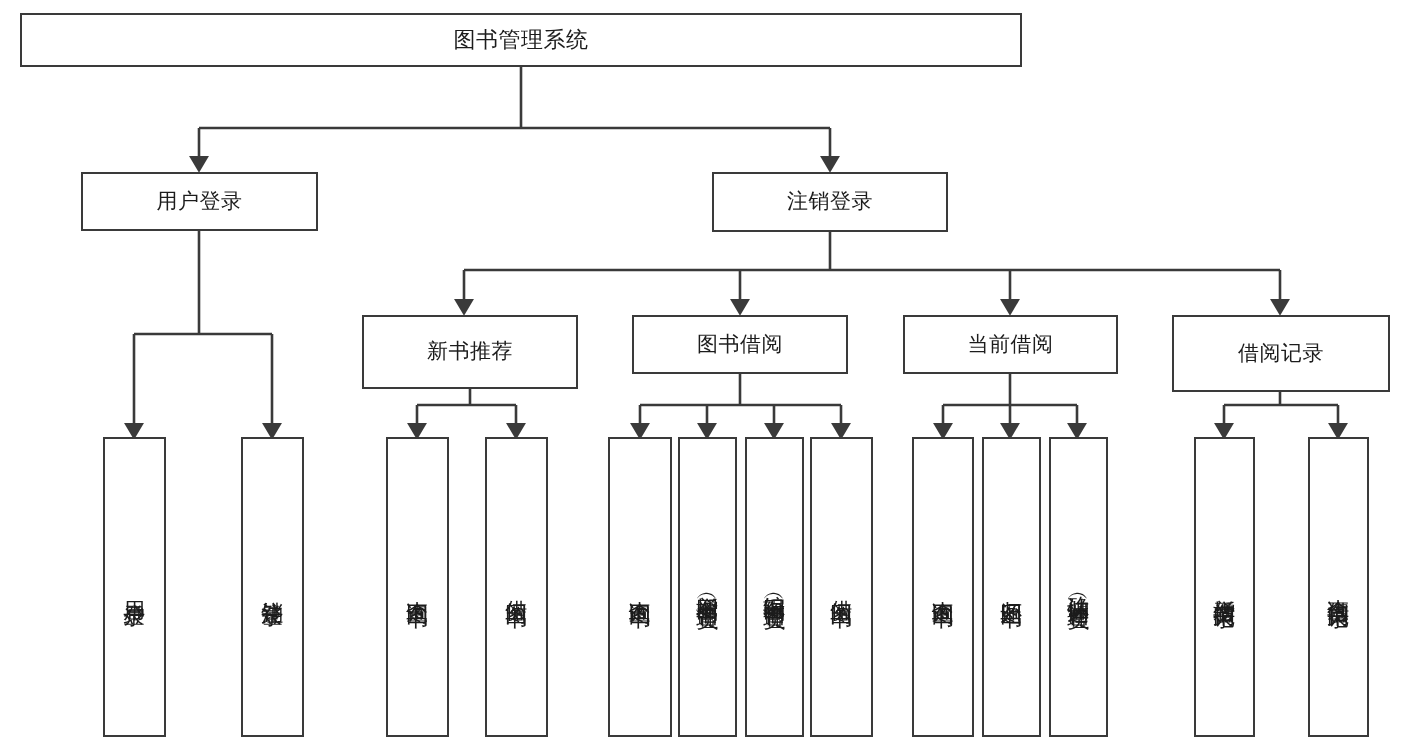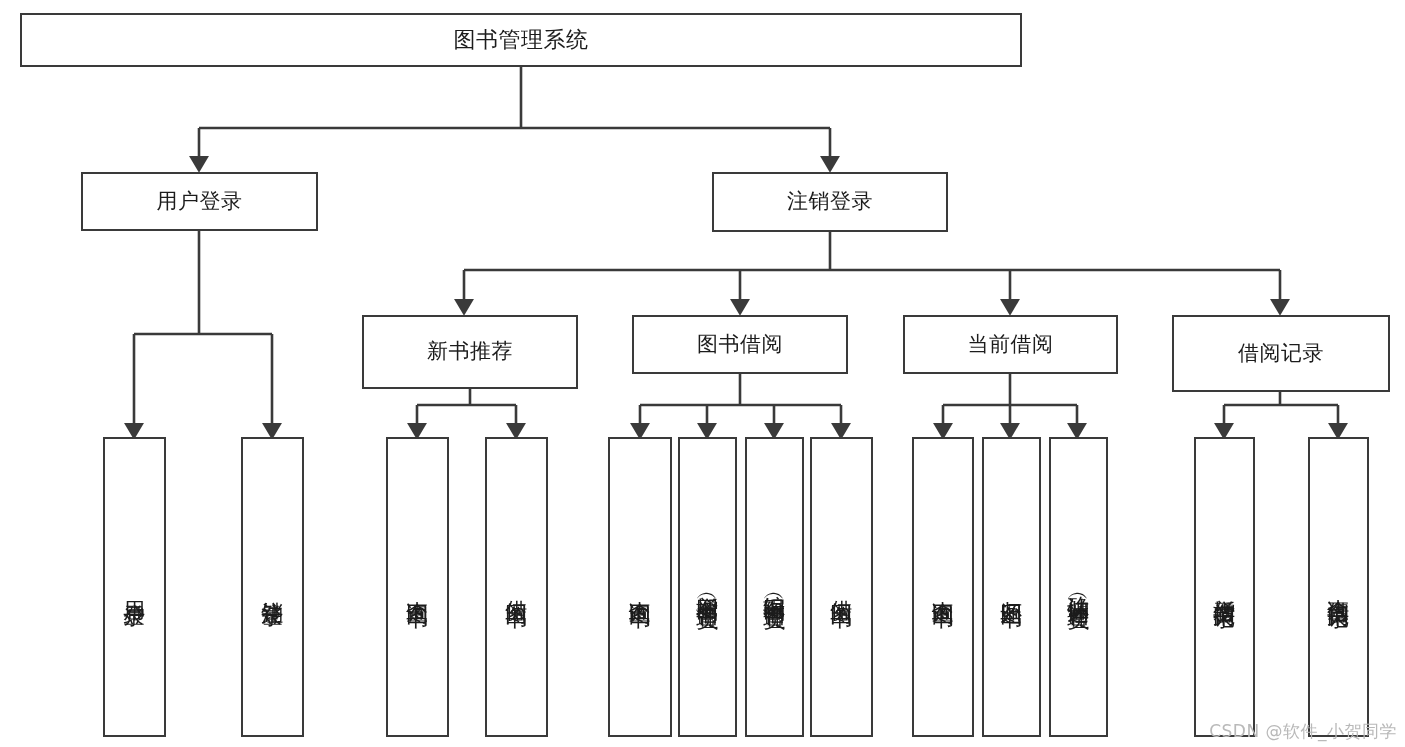--- a/index.html
+++ b/index.html
@@ -192,15 +192,14 @@
     <span class="node-label">确认归还（管理员）</span>
   </div>
 
   <div class="node vert" style="left:1194px; top:437px; width:61px; height:300px;">
     <span class="node-label">新增借阅记录</span>
   </div>
   <div class="node vert" style="left:1308px; top:437px; width:61px; height:300px;">
     <span class="node-label">查询借阅记录</span>
   </div>
 
-  <div class="watermark">CSDN @软件_小贺同学</div>
 
 </div>
 
 </body></html>

